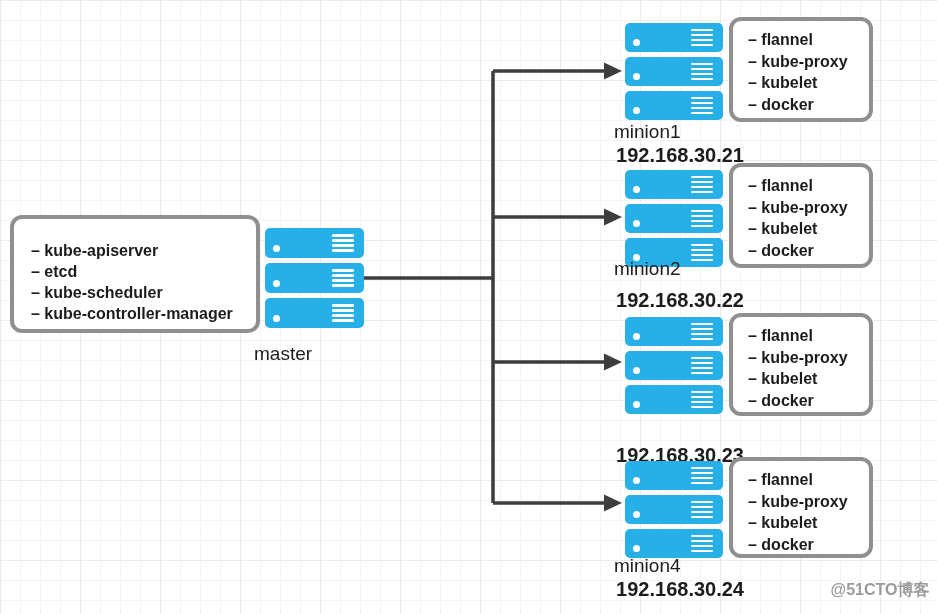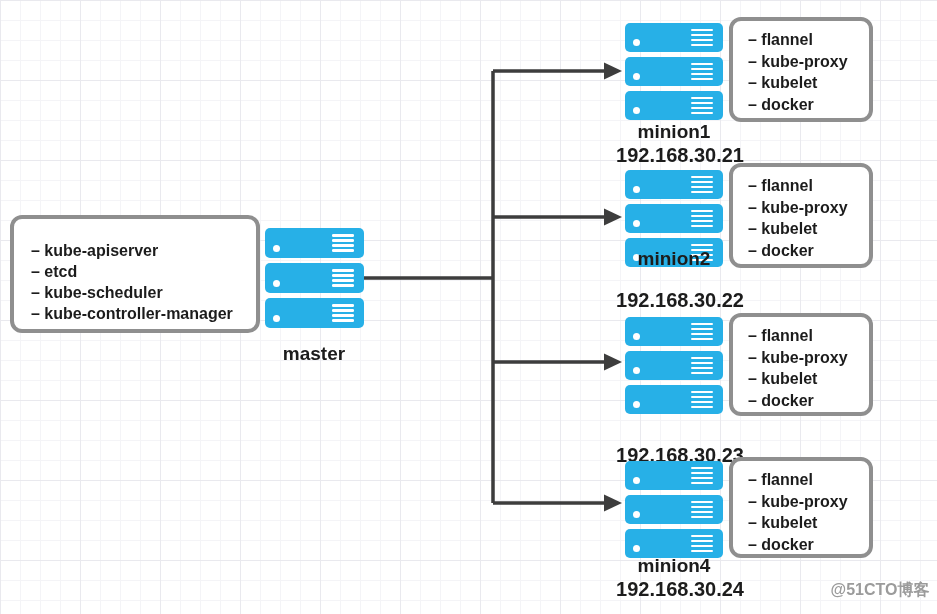--- a/index.html
+++ b/index.html
@@ -30,21 +30,21 @@
   }
   .server .lines{
     position:absolute;right:10px;top:50%;transform:translateY(-50%);width:22px;height:18px;
     display:flex;flex-direction:column;justify-content:space-between;
   }
   .server .lines i{display:block;height:2.6px;background:#ffffff;border-radius:1.3px;}
   .stack{position:absolute;width:98px;}
   .stack.master .server{width:99px;height:30px;}
   
   .node-label{
-    position:absolute;text-align:center;color:#1c1c1c;font-weight:700;font-size:19px;white-space:nowrap;
+    position:absolute;text-align:left;color:#1c1c1c;font-weight:400;font-size:19px;white-space:nowrap;
   }
   .node-ip{
     position:absolute;text-align:right;color:#1c1c1c;font-weight:700;font-size:20px;white-space:nowrap;
   }
   svg.connectors{position:absolute;left:0;top:0;}
   .watermark{
     position:absolute;left:826px;top:580px;width:108px;text-align:center;
     font-size:16px;font-weight:700;color:#9b9b9b;
     text-shadow:1px 1px 0 rgba(255,255,255,.95), -1px -1px 0 rgba(255,255,255,.85);
   }
@@ -181,21 +181,21 @@
     </div>
   </div>
   <div class="comp-box" style="left:729px;top:163px;width:144px;height:105px;">
     <div class="inner">
       <div>– flannel</div>
       <div>– kube-proxy</div>
       <div>– kubelet</div>
       <div>– docker</div>
     </div>
   </div>
-  <div class="node-label" style="left:614px;top:248px;width:120px;">minion2</div>
+  <div class="node-label" style="left:614px;top:258px;width:120px;">minion2</div>
   <div class="node-ip" style="left:604px;top:289px;width:140px;">192.168.30.22</div>
 
   <div class="stack" style="left:625px;top:317px;">
     <div class="server" style="top:0;">
       <span class="dot"></span>
       <span class="lines">
           <i></i>
           <i></i>
           <i></i>
           <i></i>

